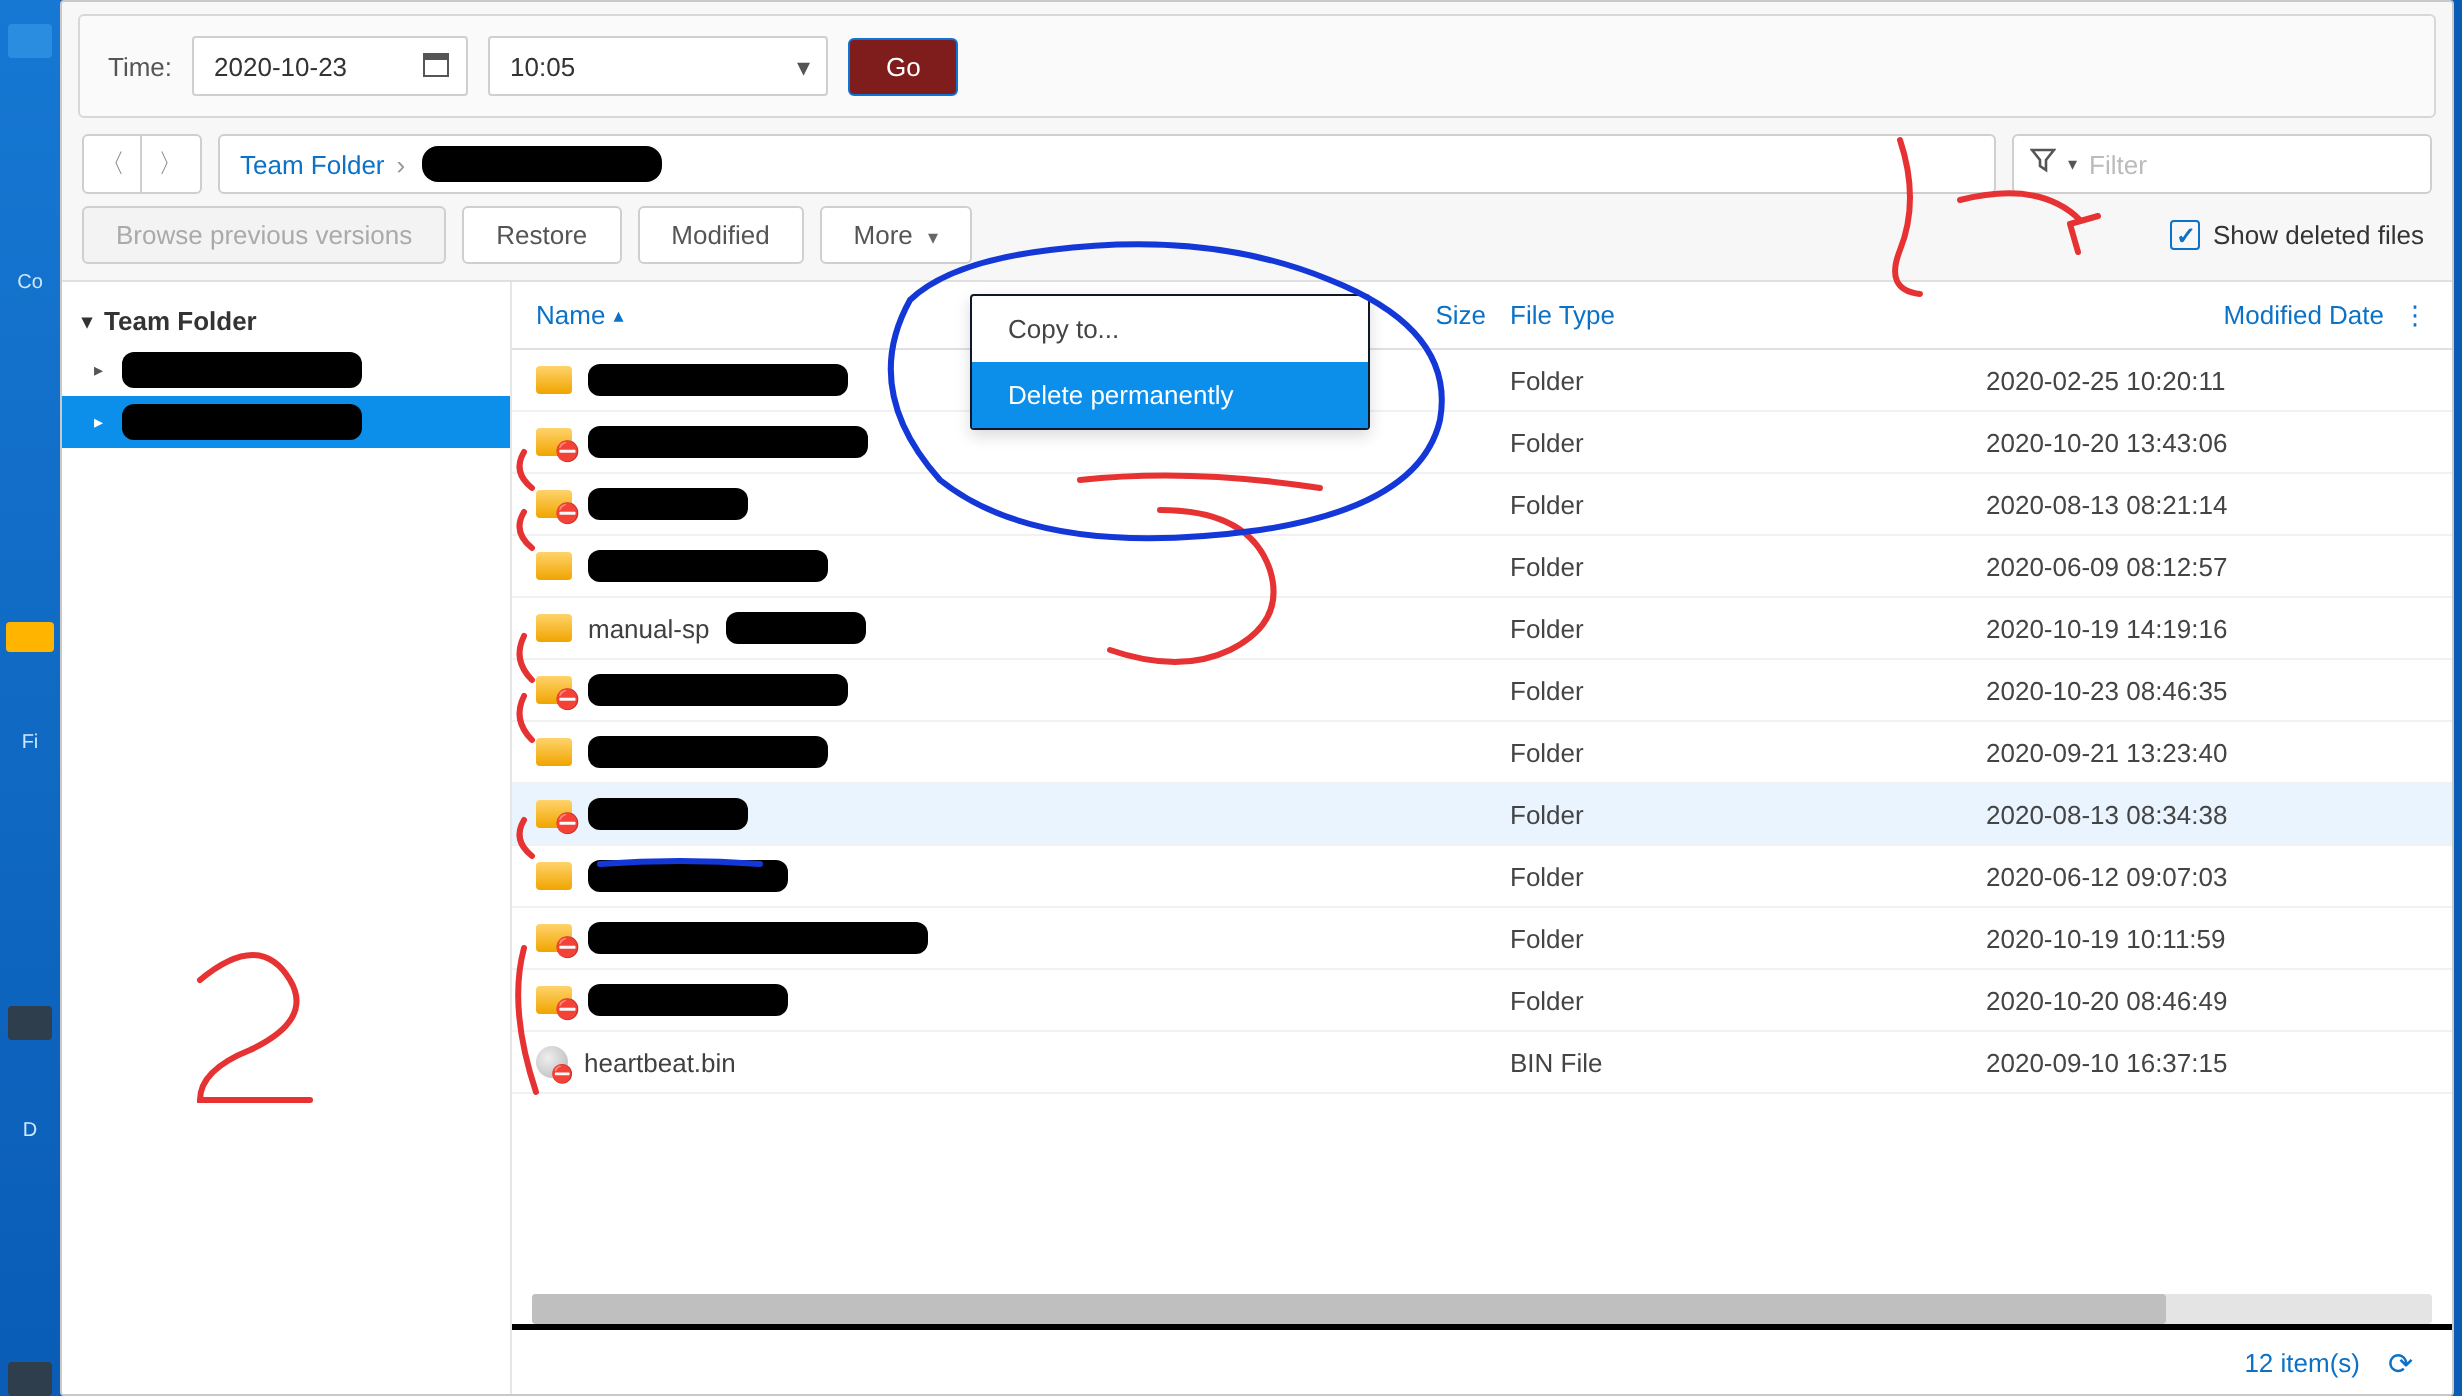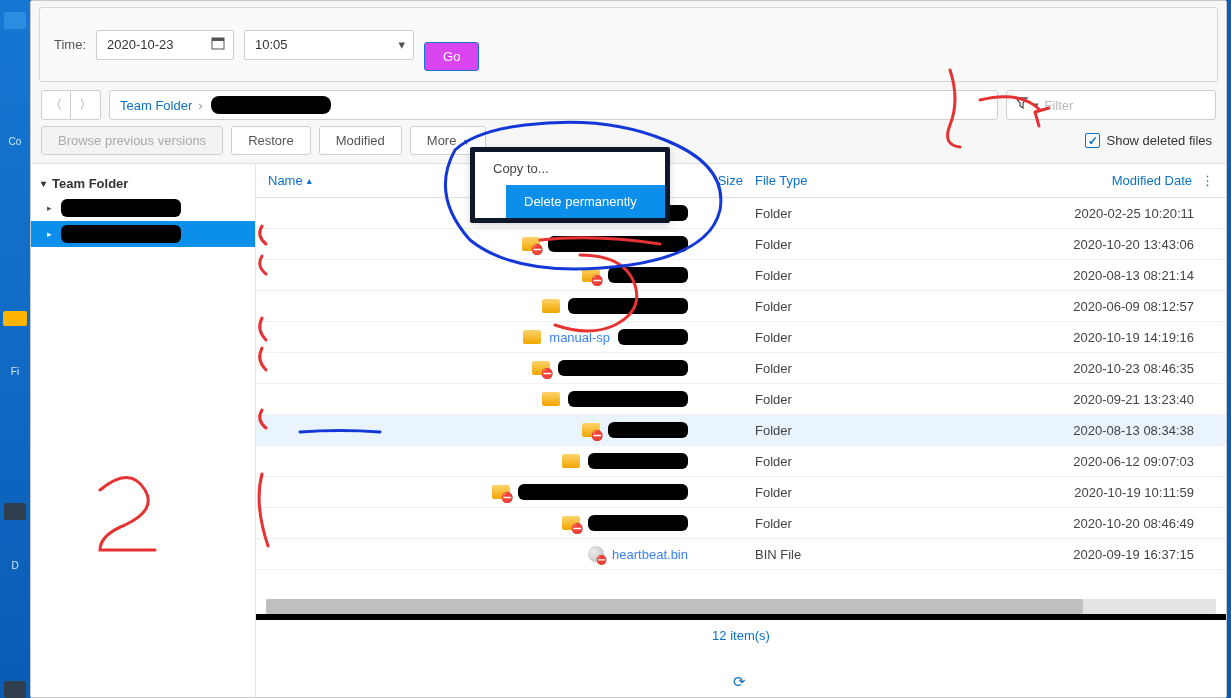--- a/index.html
+++ b/index.html
@@ -25,22 +25,22 @@
   .timebar { display:flex; align-items:center; gap:10px; padding:10px 14px;
     border:1px solid #d7d7d7; margin:6px 8px 8px 8px; border-radius:3px;
     background:#fafafa; }
   .timebar label { color:#555; }
   .date-box, .time-box { border:1px solid #cfcfcf; background:#fff;
     height:30px; border-radius:2px; display:flex; align-items:center;
     padding:0 10px; position:relative; }
   .date-box { width:138px; }
   .time-box { width:170px; }
   .date-box .cal, .time-box .chev { position:absolute; right:8px; color:#555; }
-  .btn-go { background:#d946ef; border:1px solid #0d74d6; color:#fff;
-    padding:6px 18px; border-radius:3px; font-size:13px; cursor:pointer;margin-top:24px; }
+  .btn-go { background:#7f1d1d; border:1px solid #0d74d6; color:#fff;
+    padding:6px 18px; border-radius:3px; font-size:13px; cursor:pointer; }
 
   
   .navrow { display:flex; gap:8px; padding:0 10px 6px 10px; align-items:center; }
   .arrow-group { display:flex; }
   .sq-btn { width:30px; height:30px; border:1px solid #cfcfcf; background:#fff;
     display:flex; align-items:center; justify-content:center; color:#888;
     cursor:pointer; }
   .sq-btn.left{ border-radius:3px 0 0 3px; }
   .sq-btn.right{ border-radius:0 3px 3px 0; border-left:none; }
   .breadcrumb { flex:1; border:1px solid #cfcfcf; border-radius:3px;
@@ -94,54 +94,54 @@
   .col-type { width:250px; padding-left:12px; cursor:pointer;}
   .col-mod  { flex:1; text-align:right; cursor:pointer; padding-right:8px;}
   .asc-arrow { font-size:10px; }
   .col-opts { width:14px; text-align:right; cursor:pointer; }
 
   .rows { flex:1; overflow:hidden; }
   .row { display:flex; align-items:center; height:31px; padding:0 12px;
     border-bottom:1px solid #f1f1f1; color:#444; }
   .row.hl { background:#e9f4ff; }
   .r-name { width:420px; display:flex; align-items:center; gap:8px;
-    color:#3b82f6;justify-content:flex-end; }
+    color:#404040; }
   .r-size { width:55px; text-align:right; }
   .r-type { width:250px; padding-left:12px; }
-  .r-mod  { flex:1; text-align:right; padding-right:20px; color:#444; }
+  .r-mod  { flex:1; padding-right:20px; color:#444; }
 
   .fico { width:18px; height:14px; background:linear-gradient(#ffd36b,#f0a500);
     border-radius:2px; position:relative; }
   .fico.del::after { content:"⛔"; position:absolute; right:-4px; bottom:-4px;
     font-size:10px; }
   .binico { width:16px; height:16px; border-radius:50%;
     background:radial-gradient(circle at 6px 6px,#eee,#b5b5b5);
     position:relative; }
   .binico::after{ content:"⛔"; position:absolute; right:-3px; bottom:-3px;
     font-size:9px; }
   .name-redact { display:inline-block; height:16px; background:#000;
     border-radius:6px; }
 
   .scrolltrack { height:15px; margin:2px 10px 0 10px;
     background:#e4e4e4; border-radius:2px; position:relative; }
   .scrollthumb { position:absolute; left:0; top:0; height:15px; width:86%;
     background:#bfbfbf; border-radius:2px; }
 
   .statusbar { display:flex; justify-content:flex-end; align-items:center;
-    gap:30px; padding:8px 16px; background:#fff; border-top:6px solid #000000;
-    color:#0b72c7;flex-direction:column; }
+    gap:14px; padding:8px 16px; background:#fff; border-top:3px solid #000000;
+    color:#0b72c7; }
   .refresh { width:16px; height:16px; cursor:pointer; color:#0b72c7;
     font-size:15px; }
 
   
-  .menu { position:absolute; left:470px; top:147px; width:200px;
-    background:#fff; border:5px solid #0f172a; border-radius:2px;
+  .menu { position:absolute; left:485px; top:147px; width:200px;
+    background:#fff; border:1px solid #0f172a; border-radius:2px;
     box-shadow:0 3px 8px rgba(0,0,0,0.15); z-index:50; }
   .menu-item { padding:9px 18px; color:#444; cursor:pointer; font-size:13px; }
-  .menu-item.active { background:#0b8fea; color:#fff;margin-left:31px; }
+  .menu-item.active { background:#0b8fea; color:#fff; }
 
   
   .annot { position:absolute; inset:0; pointer-events:none; z-index:60; }
 </style>
 </head>
 <body>
 
 <div class="desktop-strip">
   <div class="tb-ico"></div>
   <div style="height:36px"></div>
@@ -341,21 +341,21 @@
             <div class="r-type">Folder</div>
             <div class="r-mod">2020-10-20 08:46:49</div>
           </div>
           <div class="row">
             <div class="r-name">
               <span class="binico"></span>
               <span>heartbeat.bin</span>
             </div>
             <div class="r-size"></div>
             <div class="r-type">BIN File</div>
-            <div class="r-mod">2020-09-19 16:37:15</div>
+            <div class="r-mod">2020-09-10 16:37:15</div>
           </div>
         </div>
 
       <div class="scrolltrack">
         <div class="scrollthumb"></div>
       </div>
 
       <div class="statusbar">
         <span>12 item(s)</span>
         <span class="refresh">⟳</span>

